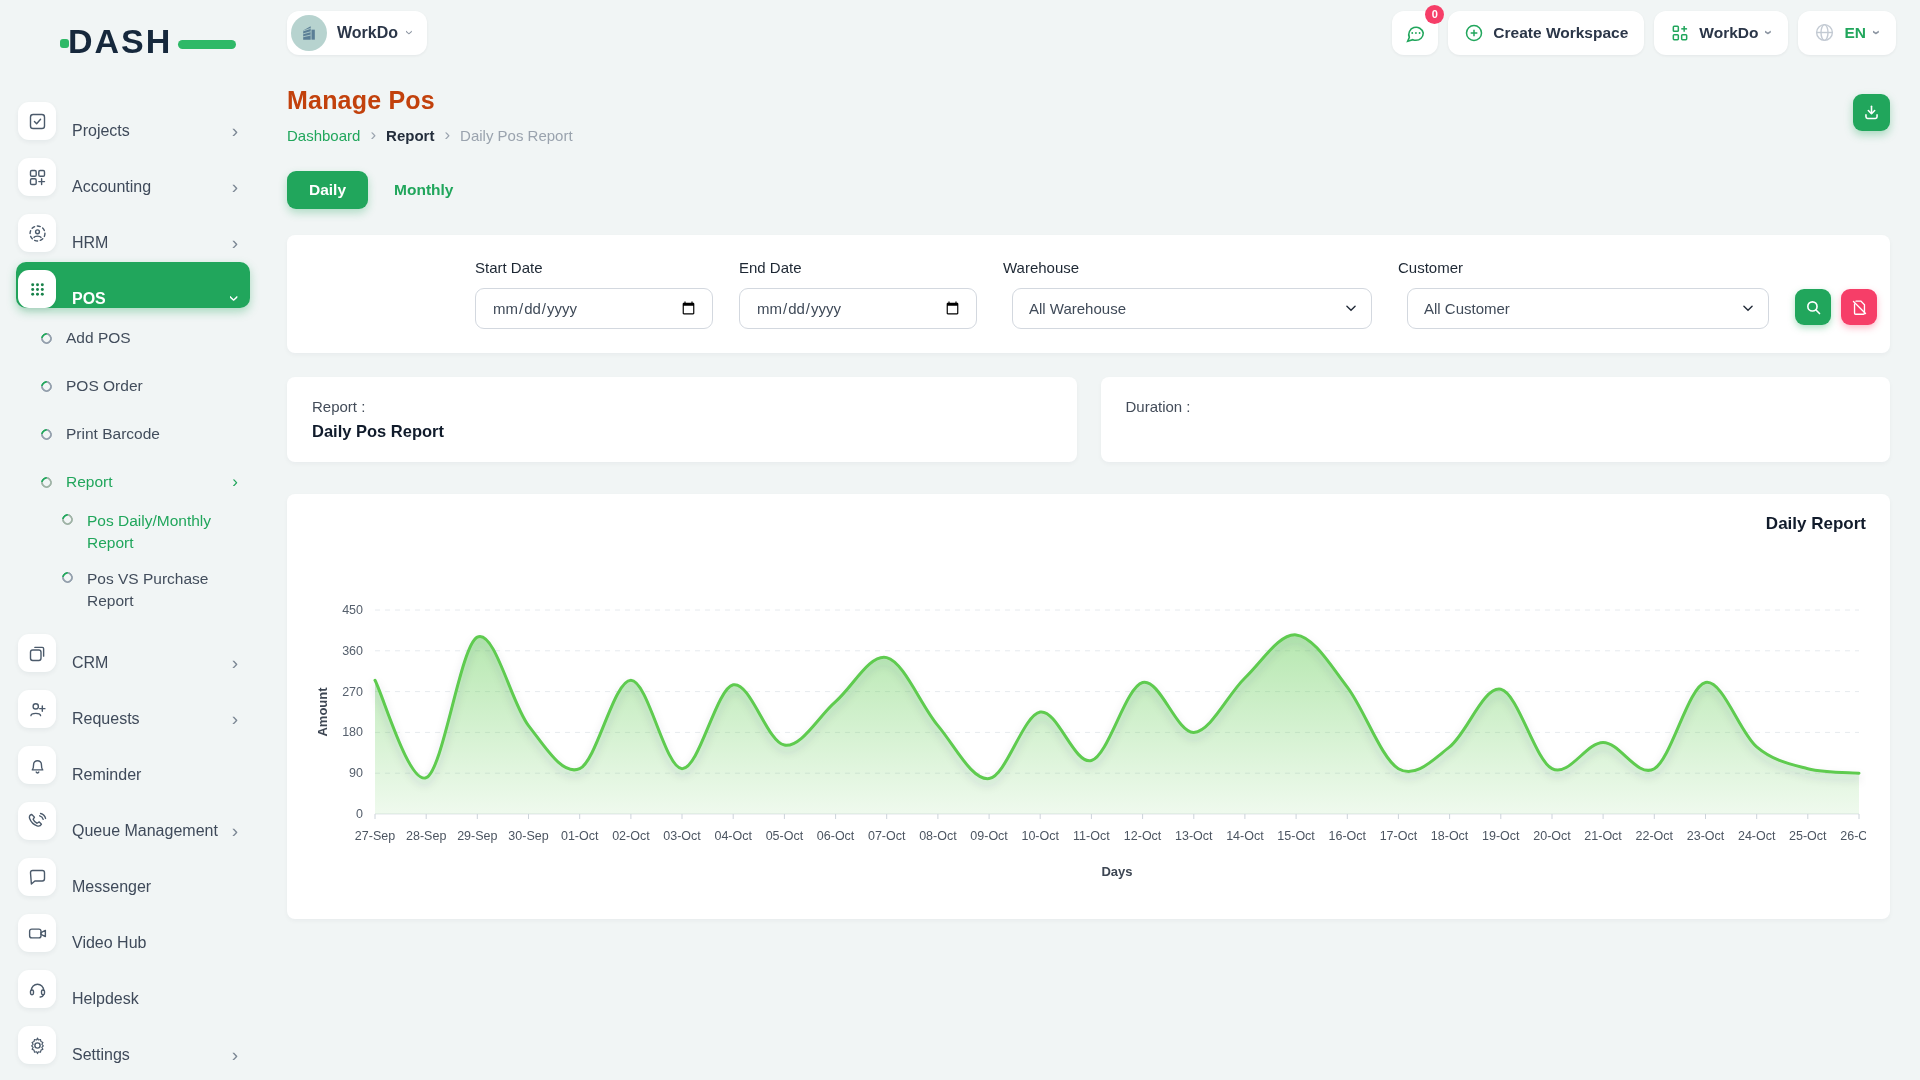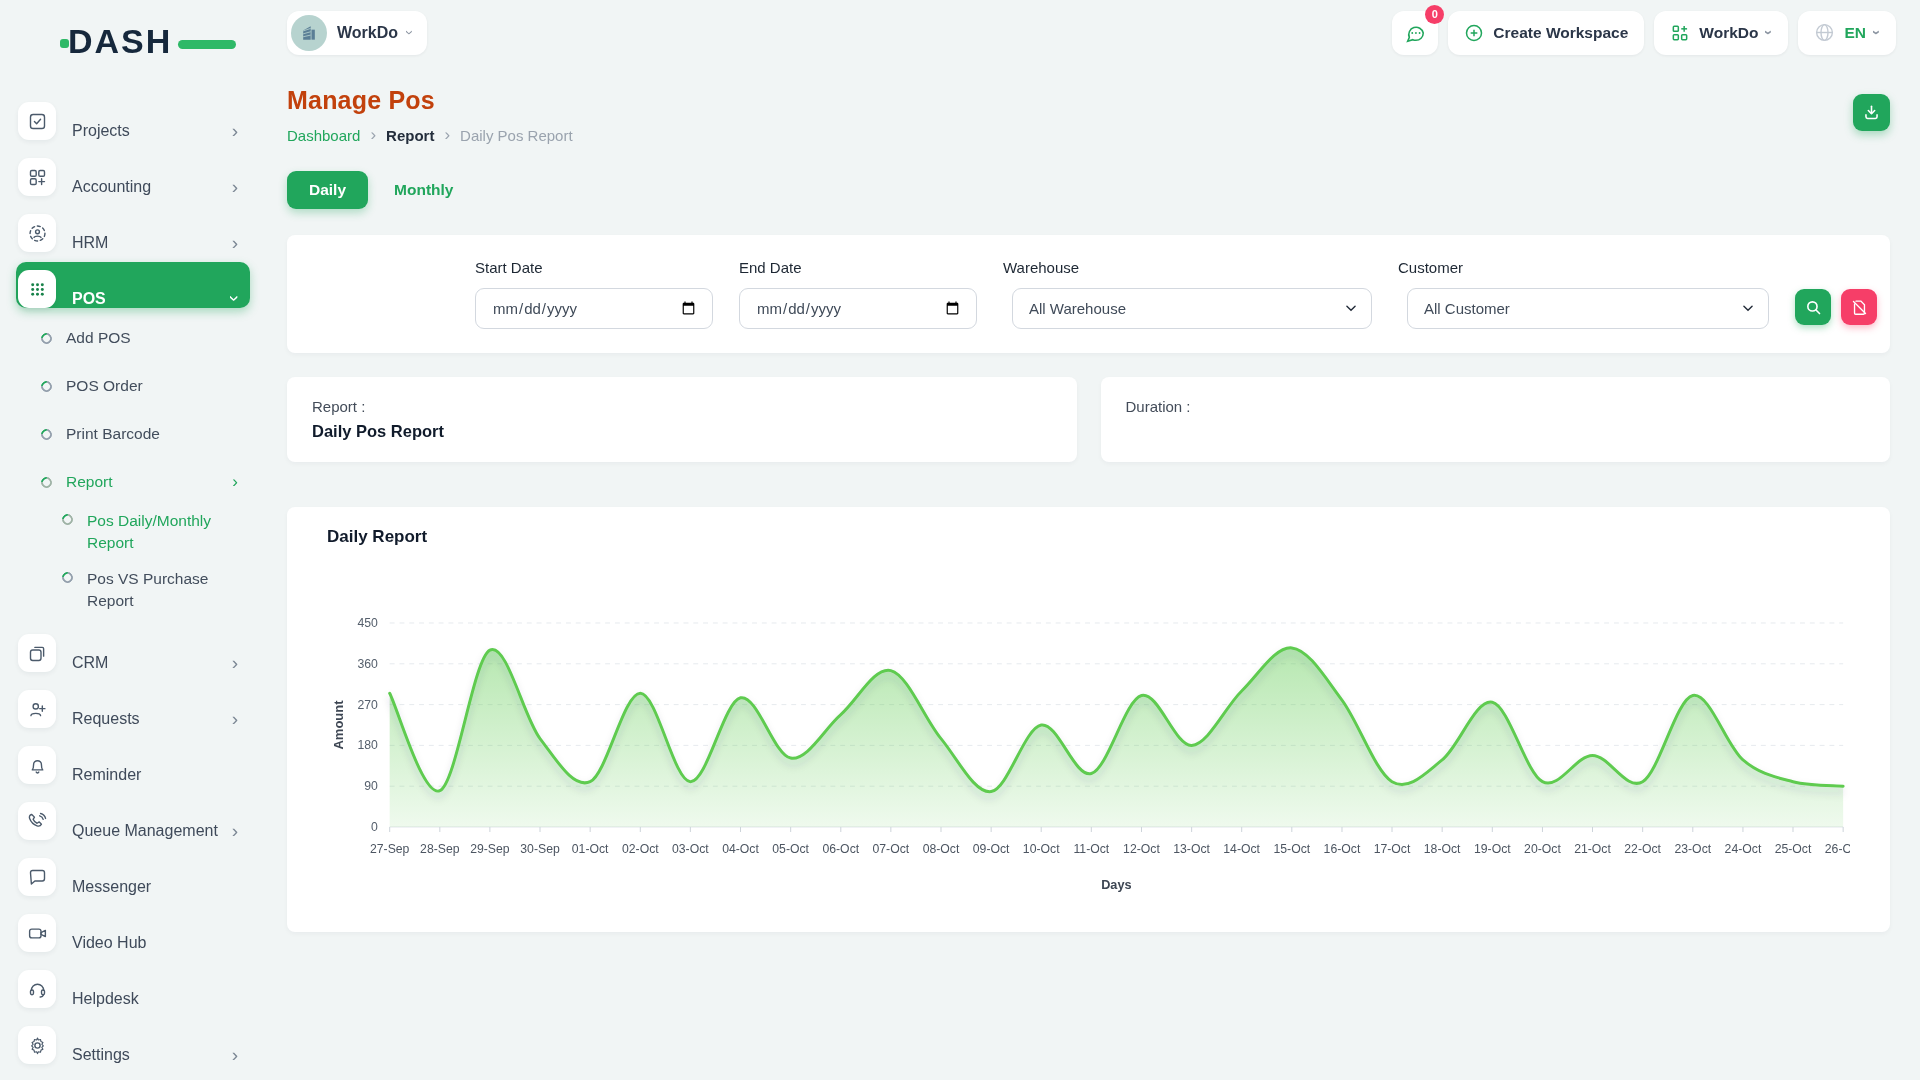--- a/index.html
+++ b/index.html
@@ -92,21 +92,21 @@
   .sq-btn { width:36px; height:36px; border-radius:9px; border:none; cursor:pointer;
     display:flex; align-items:center; justify-content:center; }
   .sq-btn.green { background:#21a65c; box-shadow:0 3px 7px rgba(33,166,92,.35); }
   .sq-btn.pink { background:#f63e68; box-shadow:0 3px 7px rgba(246,62,104,.35); }
 
   .sum-row { margin-top:24px; display:flex; gap:24px; }
   .sum-card { flex:1; padding:21px 25px; }
   .sum-label { font-size:15px; color:#434c59; }
   .sum-value { margin-top:7px; font-size:16.5px; font-weight:700; color:#101b2b; }
 
-  .chart-card { margin-top:45px; padding:20px 40px 26px; }
+  .chart-card { margin-top:32px; padding:20px 24px 26px;text-align:right; }
   .chart-title { font-size:17px; font-weight:700; color:#111b2b; }
   #chart-svg { display:block; margin-top:14px; width:100%; height:345px; }
   .axis-lbl { font-weight:700; fill:#3d4653; font-size:13px; }
 </style>
 </head>
 <body>
 
 <aside class="sidebar">
   <div class="logo">
     <span class="logo-dot"></span>

